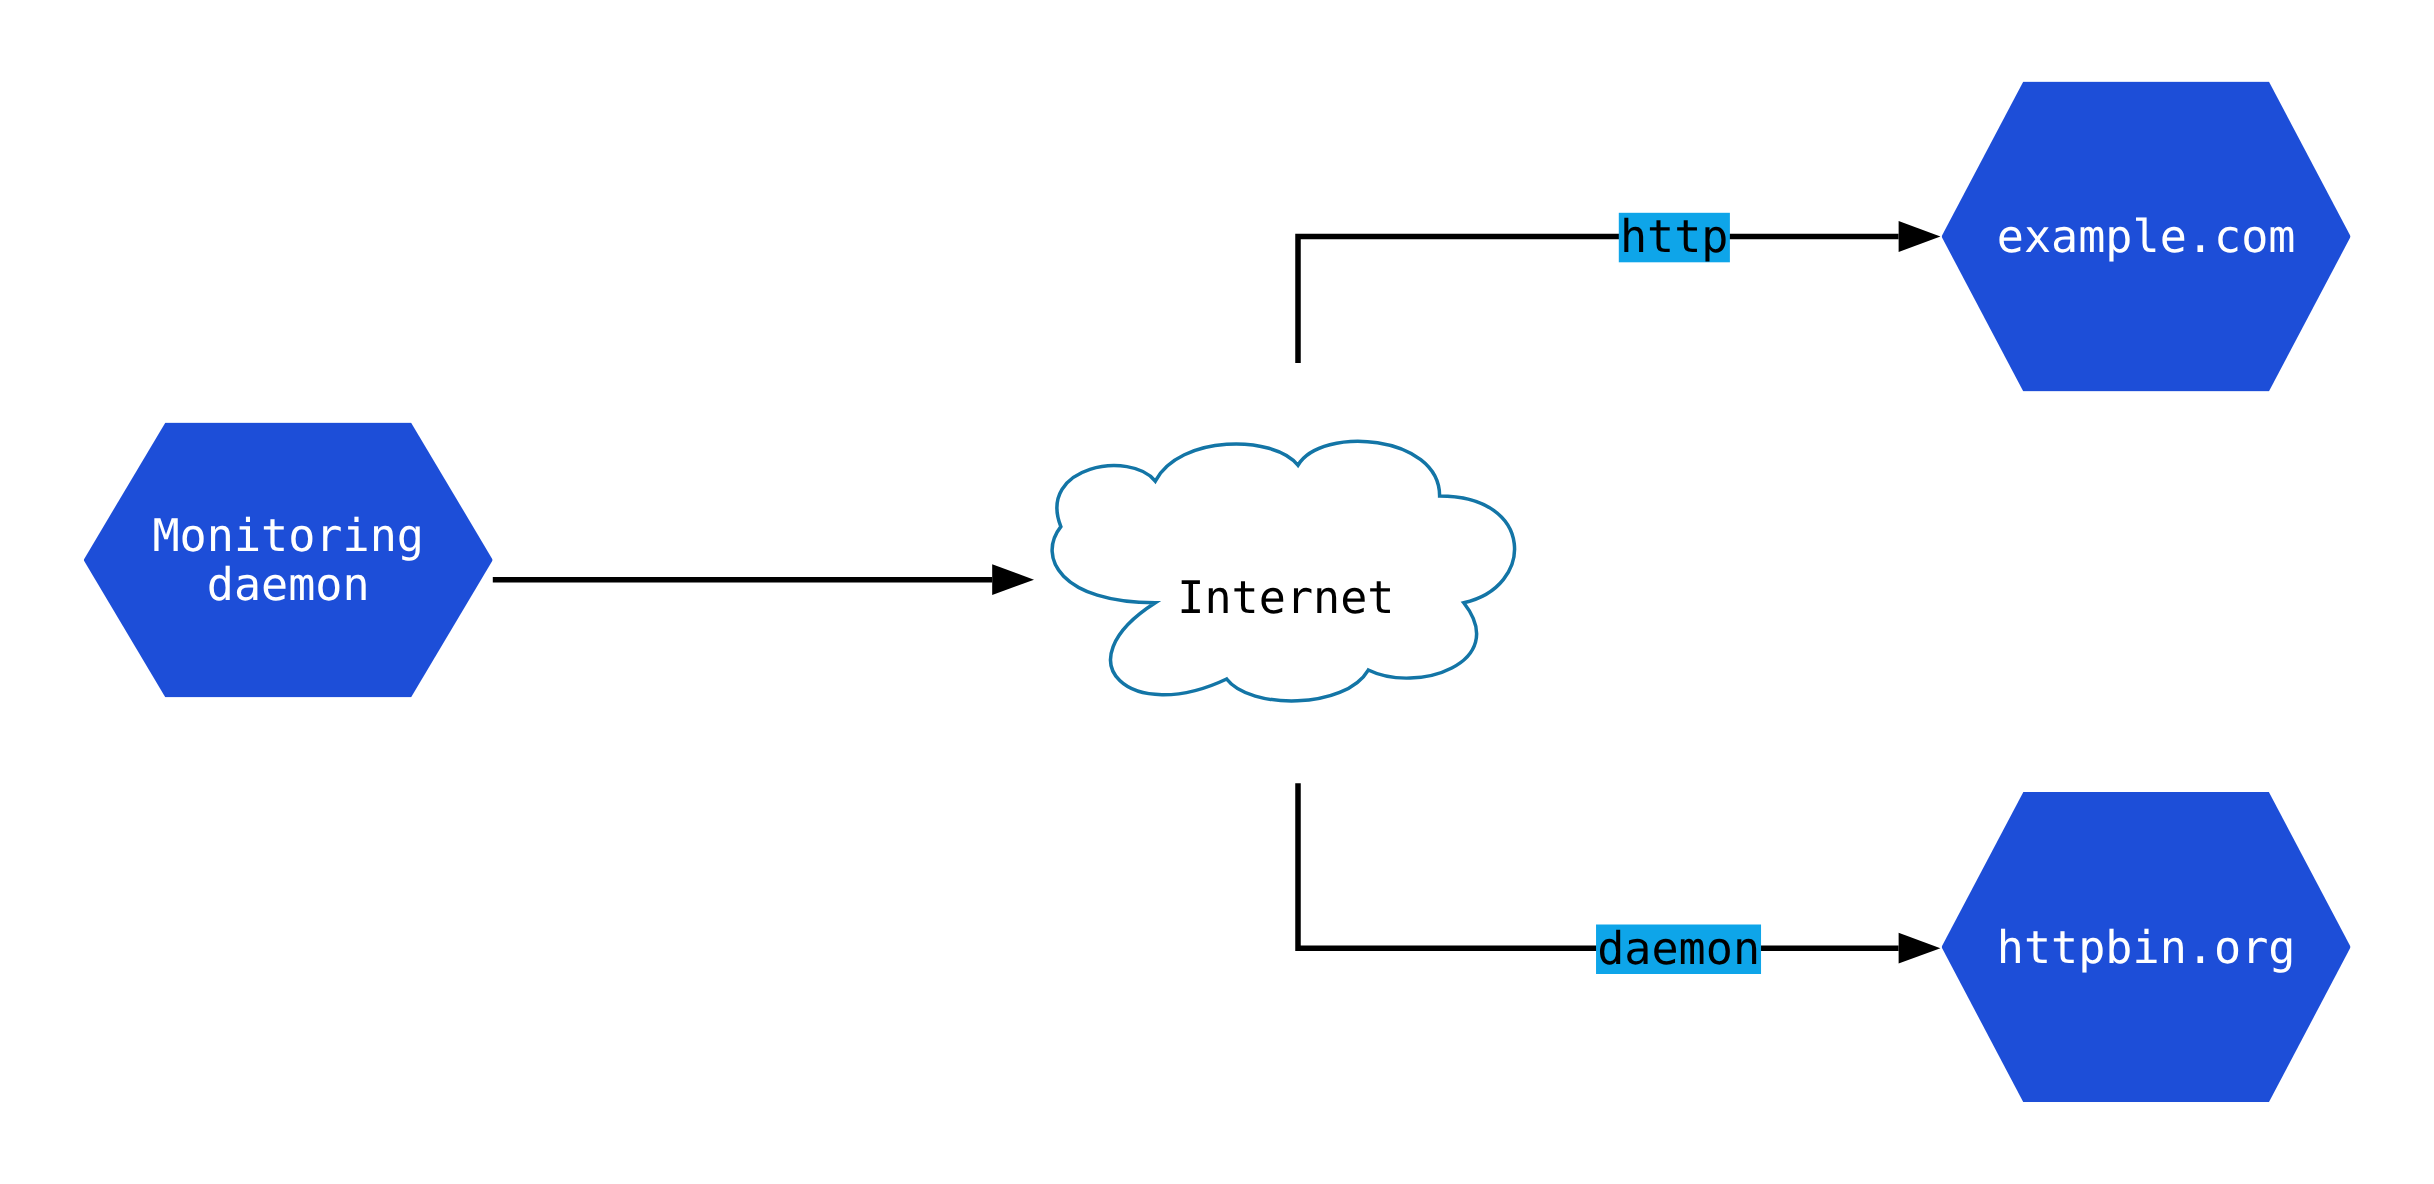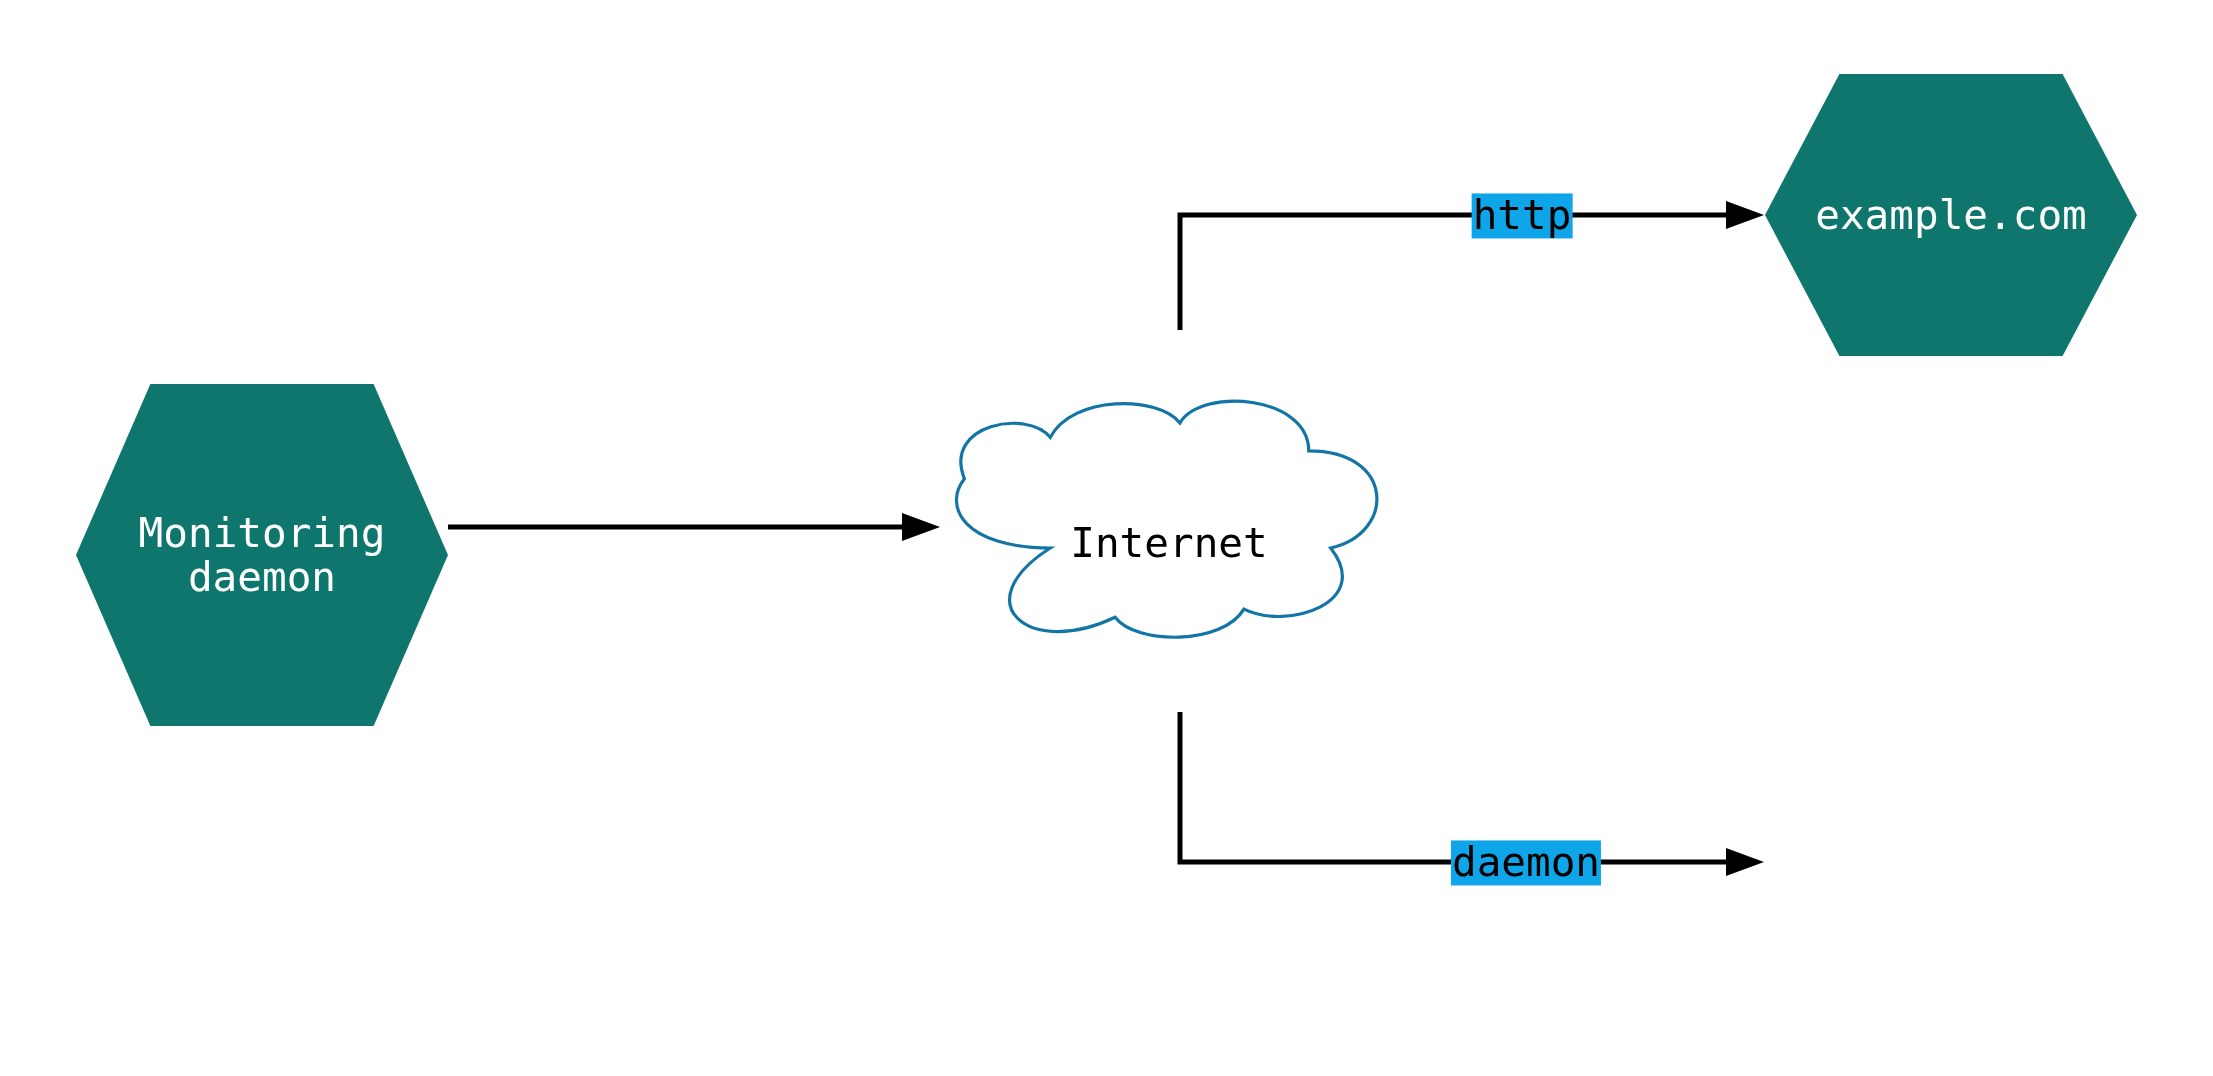--- a/index.html
+++ b/index.html
@@ -34,30 +34,30 @@
     stroke: none;
   }
   .node {
     position: absolute;
     display: flex;
     align-items: center;
     justify-content: center;
     text-align: center;
   }
   .hexagon {
-    background: #0f766e;
+    background: #1d4ed8;
     clip-path: polygon(20% 0%, 80% 0%, 100% 50%, 80% 100%, 20% 100%, 0% 50%);
   }
   .node-label {
     font-size: 41px;
     line-height: 1.08;
     white-space: pre-line;
     color: #FFFFFF;
   }
-  .n-monitoring { left: 76px;   top: 384px; width: 372px; height: 342px; }
+  .n-monitoring { left: 76px;   top: 384px; width: 372px; height: 250px; }
   .n-example    { left: 1765px; top: 74px;  width: 372px; height: 282px; }
   .n-httpbin    { left: 1765px; top: 720px; width: 372px; height: 282px; }
   .n-cloud      { left: 937px;  top: 378px; width: 464px; height: 286px; }
   .cloud-svg {
     position: absolute;
     left: 0;
     top: 0;
     width: 100%;
     height: 100%;
     display: block;
@@ -115,17 +115,20 @@
     <svg class="cloud-svg" viewBox="-6 -4 508 318" preserveAspectRatio="none" aria-hidden="true">
       <path class="cloud-path" d="M118 185 C24 185 0 139 24 108 C0 46 94 31 118 62 C142 15 236 15 260 46 C283 6 401 15 401 77 C496 77 496 169 425 185 C472 246 378 277 330 253 C307 293 212 293 189 262 C94 308 24 246 118 185 Z" stroke="#1375A6"></path>
     </svg>
     <span class="node-label cloud-label">Internet</span>
   </div>
 
   <div class="node hexagon n-example">
     <span class="node-label">example.com</span>
   </div>
 
+  <div class="node hexagon n-httpbin">
+    <span class="node-label">httpbin.org</span>
+  </div>
 
   <span class="edge-label el-http">http</span>
   <span class="edge-label el-https">daemon</span>
 
 </div>
 
 </body></html>

